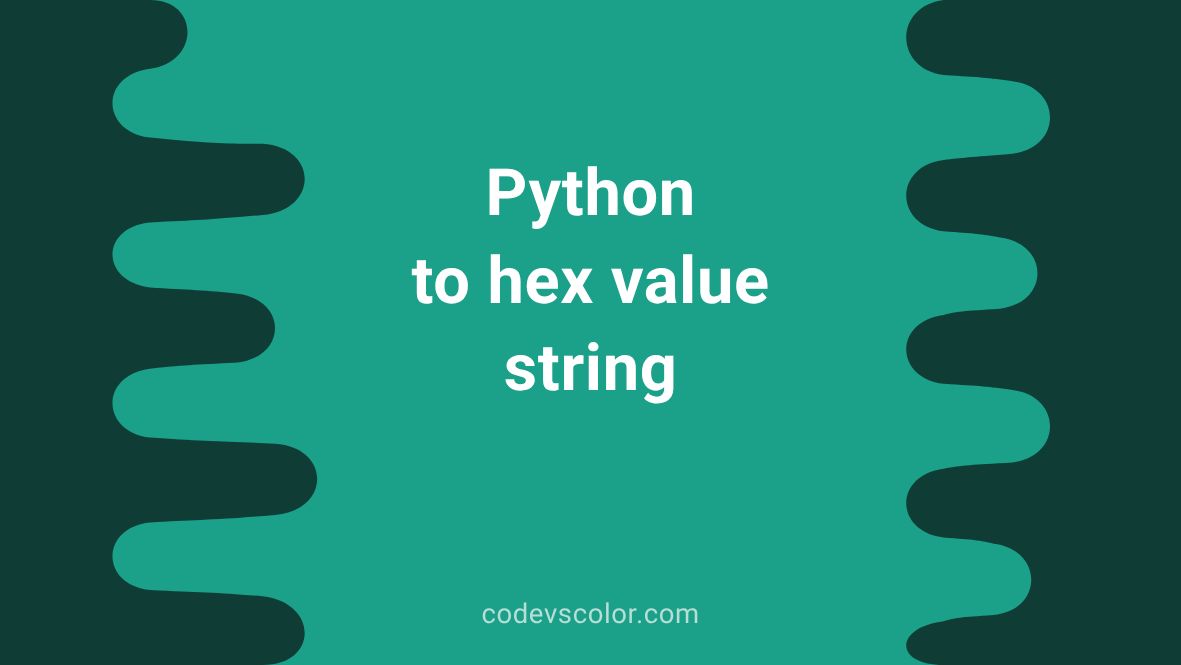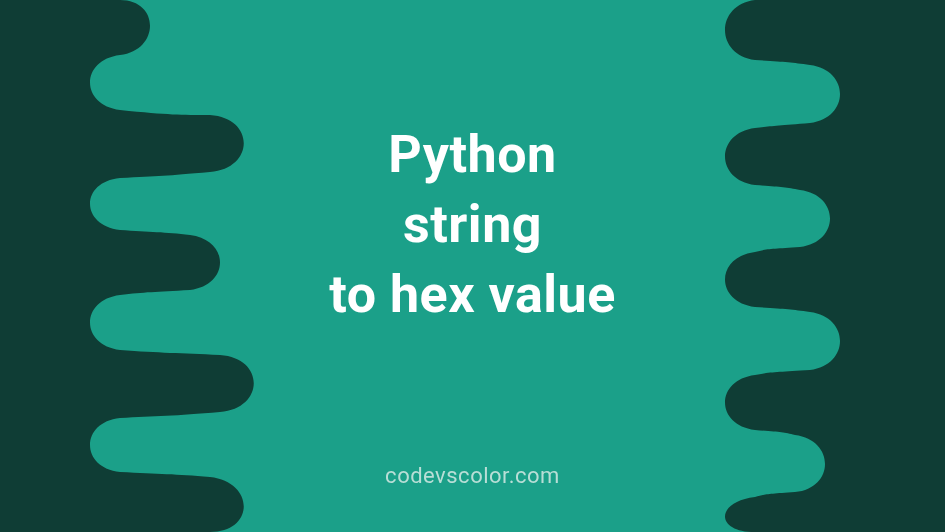--- a/index.html
+++ b/index.html
@@ -39,21 +39,21 @@
       width: 945px;
       text-align: center;
       color: #ffffff;
       font-size: 52px;
       font-weight: 700;
       line-height: 1.35;
       letter-spacing: 0.5px;
     }
     .watermark {
       position: absolute;
-      bottom: 44px;
+      bottom: 28px;
       left: 0;
       width: 945px;
       text-align: center;
       color: #b8ded6;
       font-size: 22px;
       font-weight: 400;
       letter-spacing: 0.5px;
     }
   </style>
 </head>
@@ -103,19 +103,19 @@
       C85,432 88,432 100,435
       C140,440 140,488 100,492
       C72,494 70,494 60,497
       C20,502 20,532 60,532
       L250,532 Z
     "></path>
   </svg>
 
   <div class="title">
     <div>Python</div>
+    <div>to hex value</div>
     <div>string</div>
-    <div>to hex value</div>
   </div>
 
   <div class="watermark">codevscolor.com</div>
 
 </div>
 
 </body></html>

